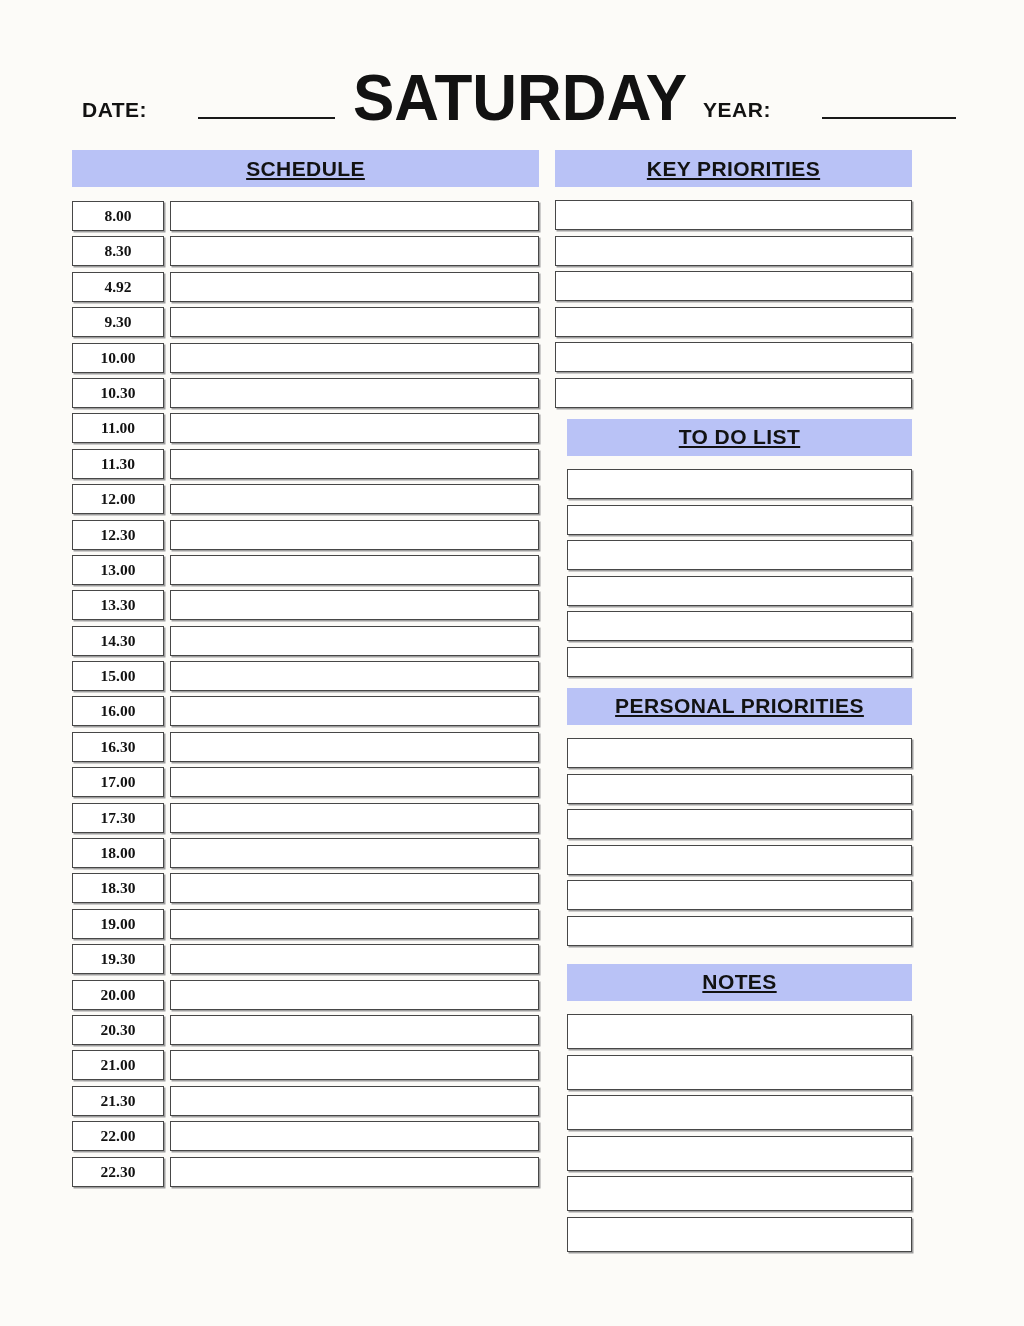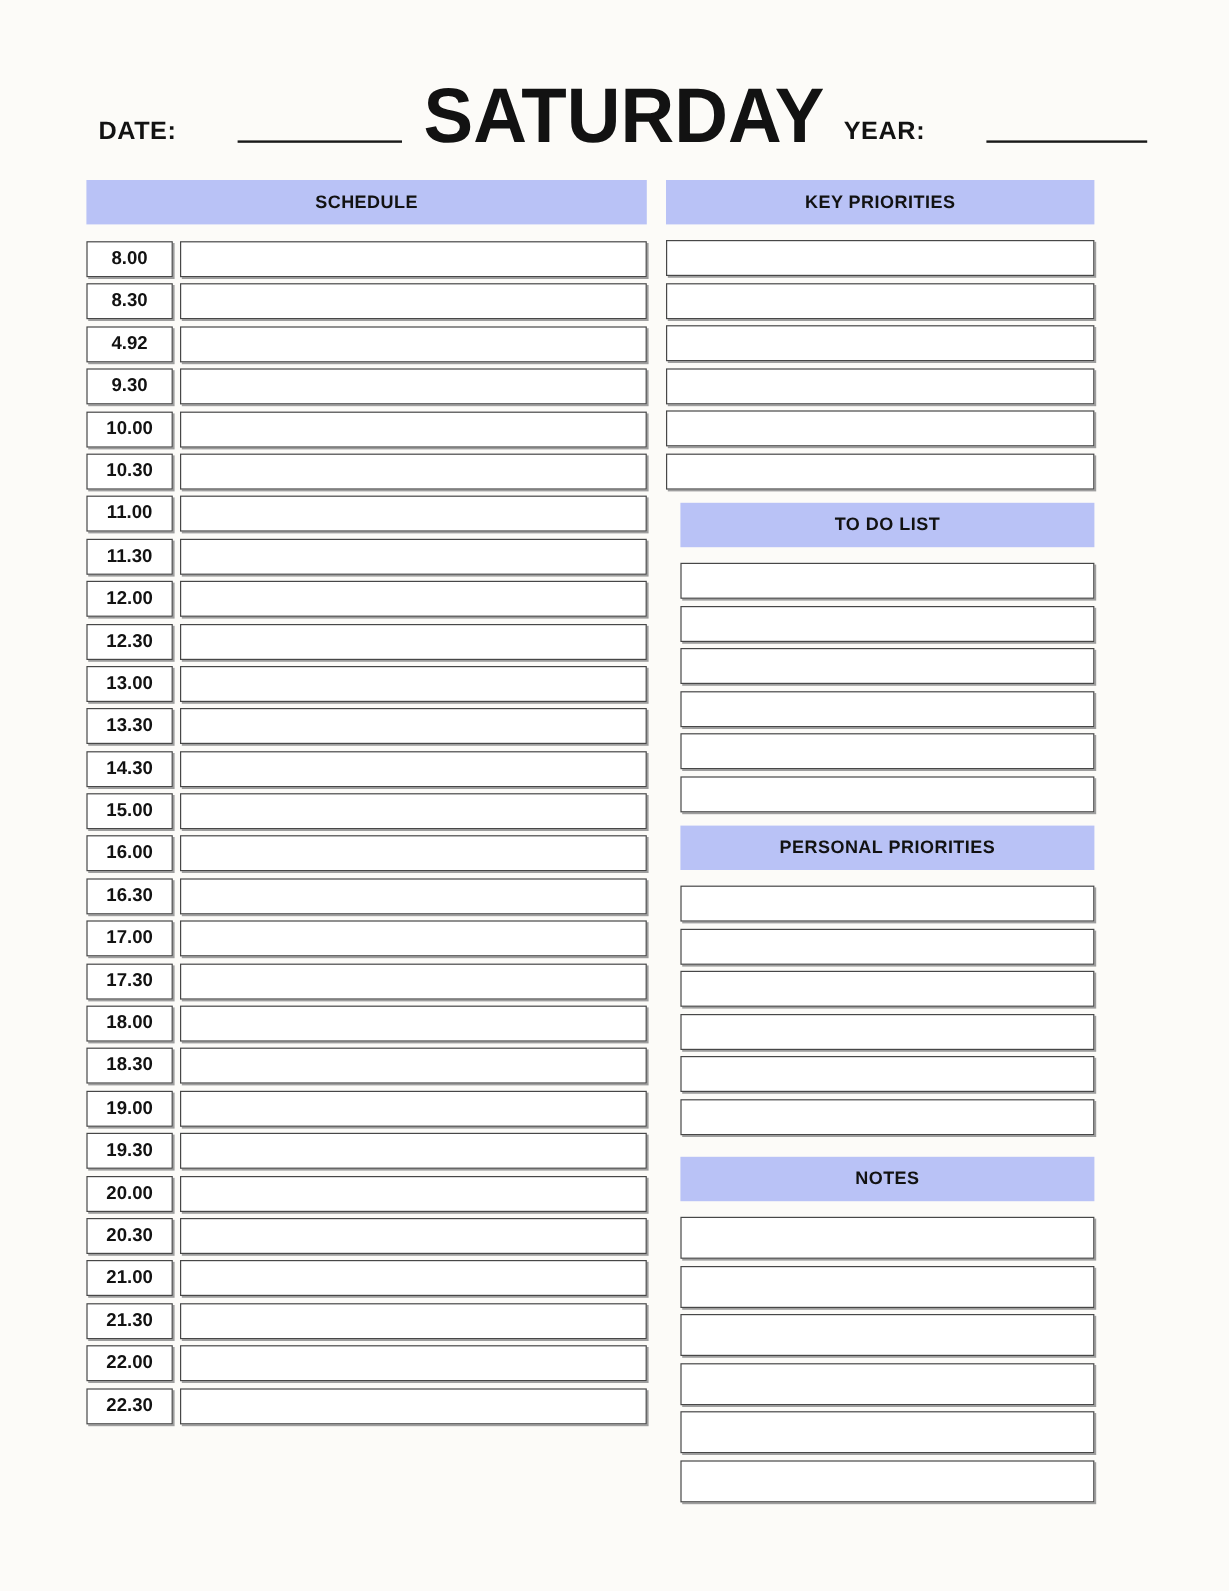--- a/index.html
+++ b/index.html
@@ -69,46 +69,48 @@
   .col.right-col { width: 357px; }
 
   .band {
     box-sizing: border-box;
     height: 37px;
     background: var(--accent, #b9c2f6);
     display: flex;
     align-items: center;
     justify-content: center;
     font-weight: bold;
-    font-size: 15px;
+    font-size: 21px;
     letter-spacing: 0.4px;
+    text-decoration: underline;
   }
 
   
   .blank-box, .time-cell, .entry-box {
     box-sizing: border-box;
     background: #ffffff;
     border: 1.5px solid var(--line, #474747);
     box-shadow: 1.5px 1.5px 0 #9e9e9e;
   }
 
   
   .sched-rows { margin-top: 14px; }
   .sched-row {
     display: flex;
     height: 30px;
     margin-bottom: 5.4px;
   }
   .time-cell {
-    width: 72px;
+    width: 92px;
     display: flex;
     align-items: center;
     justify-content: center;
     font-weight: bold;
     font-size: 15.5px;
+    font-family: Liberation Serif, serif;
   }
   .entry-box {
     flex: 1;
     margin-left: 6px;
   }
 
   
   .section-boxes { margin-top: 13px; }
   .blank-box {
     height: 30px;

